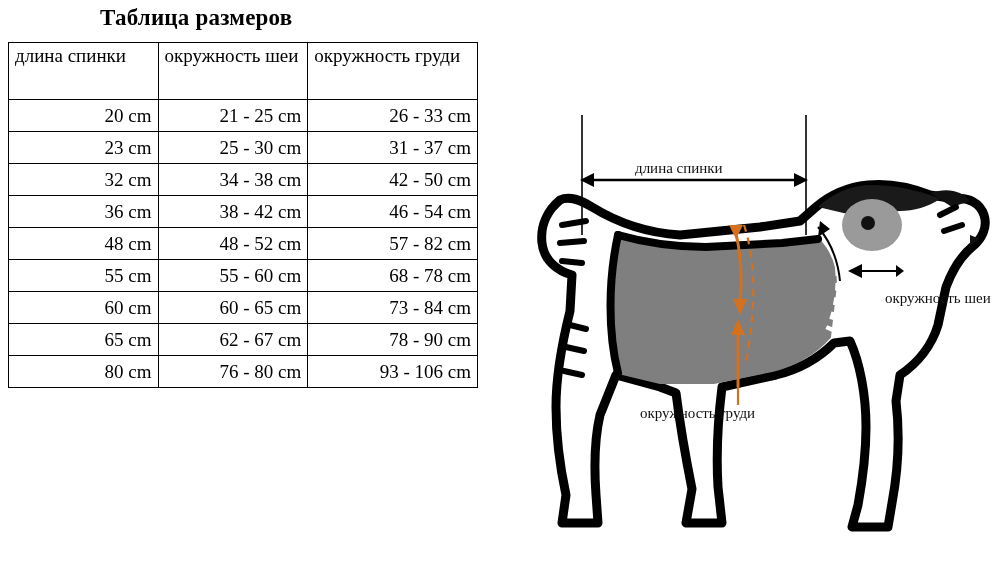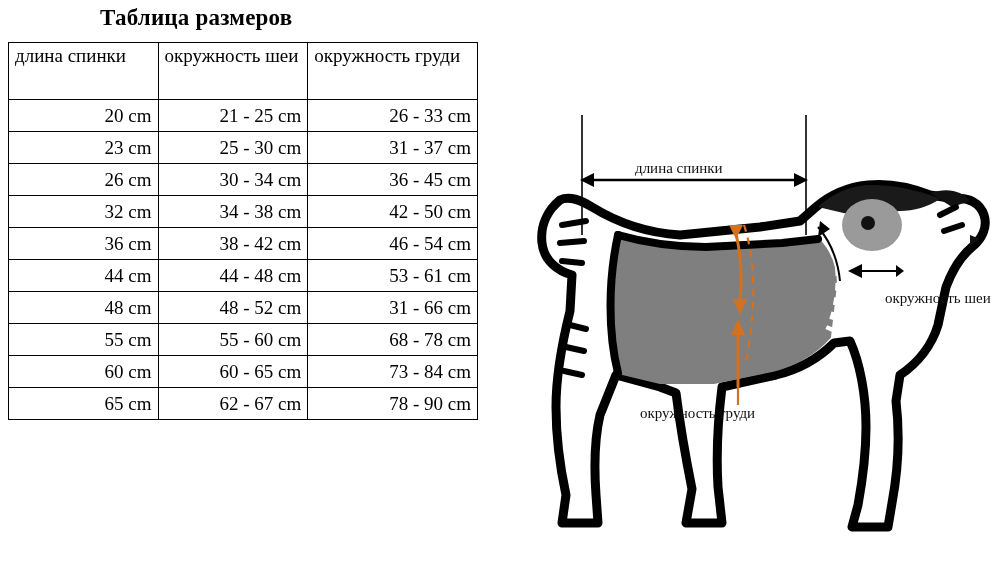--- a/index.html
+++ b/index.html
@@ -108,58 +108,53 @@
         <td>20 cm</td>
         <td>21 - 25 cm</td>
         <td>26 - 33 cm</td>
       </tr>
       <tr>
         <td>23 cm</td>
         <td>25 - 30 cm</td>
         <td>31 - 37 cm</td>
       </tr>
       <tr>
-        <td>26 cm</td>
-        <td>30 - 34 cm</td>
-        <td>36 - 45 cm</td>
-      </tr>
-      <tr>
         <td>32 cm</td>
         <td>34 - 38 cm</td>
         <td>42 - 50 cm</td>
       </tr>
       <tr>
         <td>36 cm</td>
         <td>38 - 42 cm</td>
         <td>46 - 54 cm</td>
       </tr>
       <tr>
-        <td>44 cm</td>
-        <td>44 - 48 cm</td>
-        <td>53 - 61 cm</td>
-      </tr>
-      <tr>
         <td>48 cm</td>
         <td>48 - 52 cm</td>
-        <td>31 - 66 cm</td>
+        <td>57 - 82 cm</td>
       </tr>
       <tr>
         <td>55 cm</td>
         <td>55 - 60 cm</td>
         <td>68 - 78 cm</td>
       </tr>
       <tr>
         <td>60 cm</td>
         <td>60 - 65 cm</td>
         <td>73 - 84 cm</td>
       </tr>
       <tr>
         <td>65 cm</td>
         <td>62 - 67 cm</td>
         <td>78 - 90 cm</td>
+      </tr>
+      <tr>
+        <td>80 cm</td>
+        <td>76 - 80 cm</td>
+        <td>93 - 106 cm</td>
       </tr>
     </tbody>
   </table>
 
   <div id="illus">
     <svg width="500" height="492" viewBox="0 0 500 492">
 
       <g>
         <path d="M 60 125
                  C 48 135 40 150 42 168

